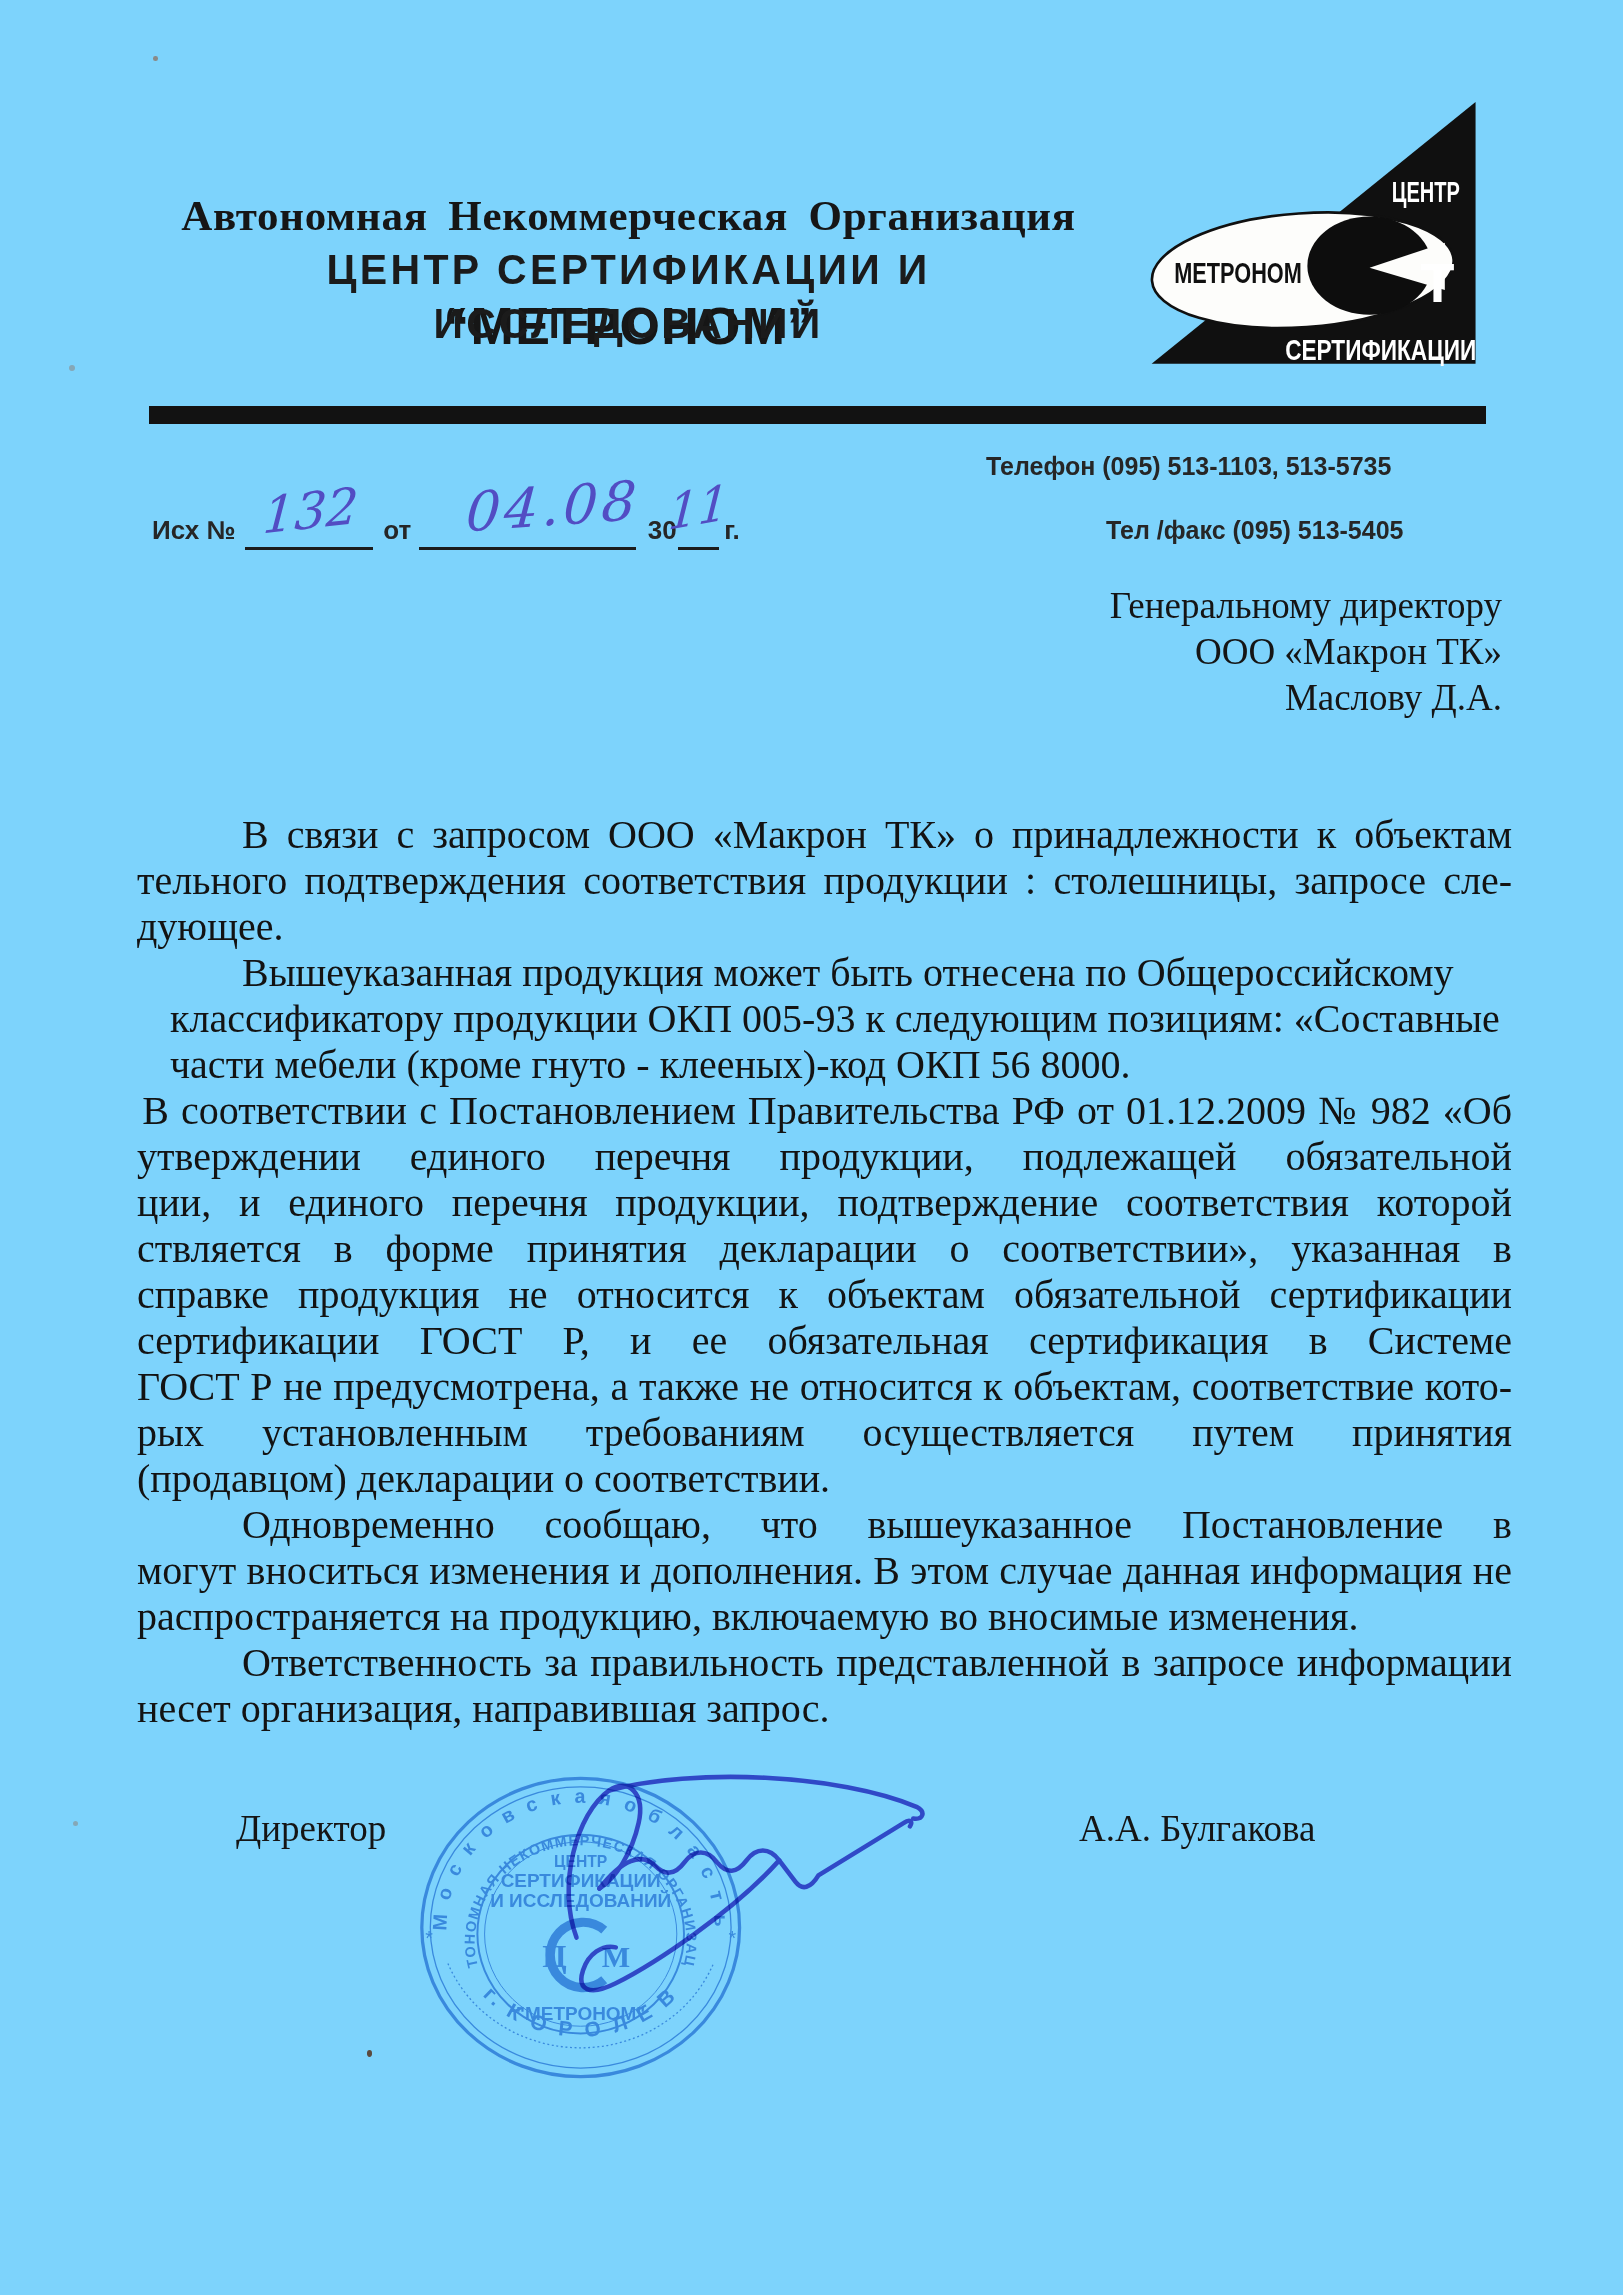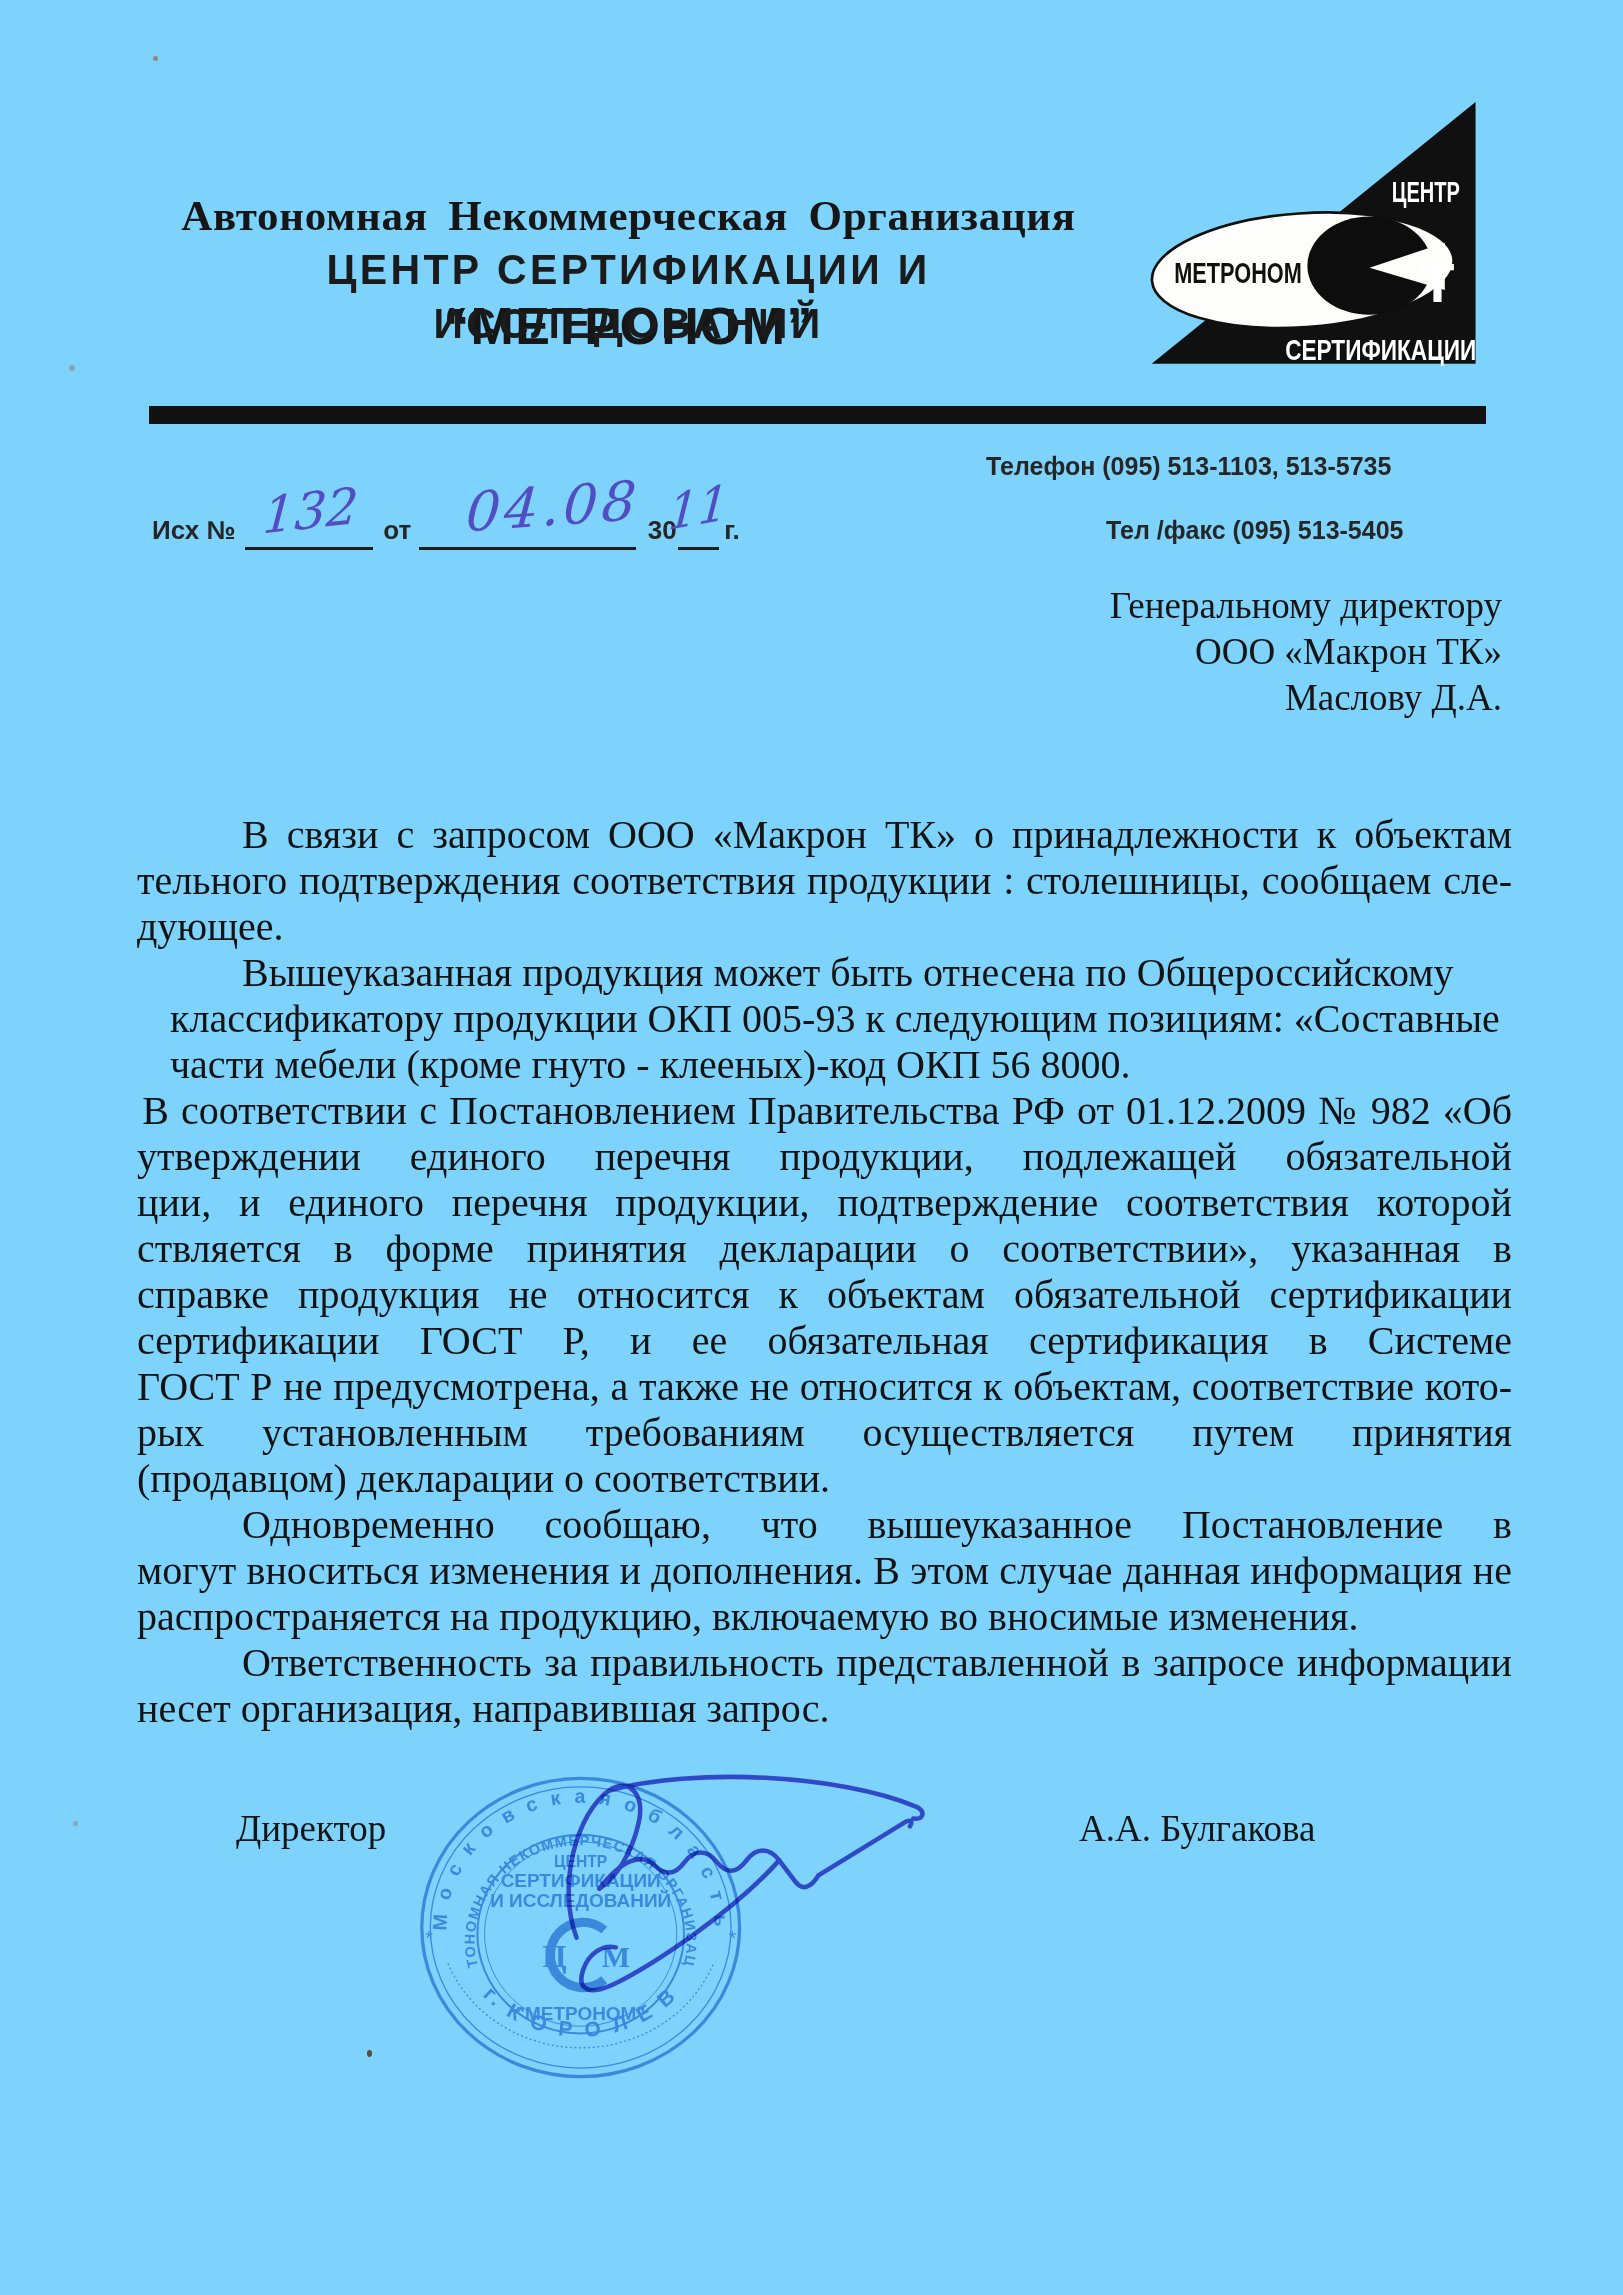--- a/index.html
+++ b/index.html
@@ -96,21 +96,21 @@
   </div>
 
   <div class="abs recipient">
     <div>Генеральному директору</div>
     <div>ООО «Макрон ТК»</div>
     <div>Маслову Д.А.</div>
   </div>
 
   <div class="abs body-text">
       <div class="bline j" style="padding-left: 105px;">В связи с запросом ООО «Макрон ТК» о принадлежности к объектам обяза-</div>
-      <div class="bline j" style="padding-left: 0px;">тельного подтверждения соответствия продукции : столешницы,  сообщаем сле-</div>
+      <div class="bline j" style="padding-left: 0px;">тельного подтверждения соответствия продукции : столешницы,  запросе сле-</div>
       <div class="bline" style="padding-left: 0px;">дующее.</div>
       <div class="bline" style="padding-left: 105px;">Вышеуказанная  продукция может быть отнесена по Общероссийскому</div>
       <div class="bline" style="padding-left: 33px;">классификатору продукции ОКП 005-93 к следующим позициям: «Составные</div>
       <div class="bline" style="padding-left: 33px;">части мебели (кроме гнуто - клееных)-код ОКП 56 8000.</div>
       <div class="bline j" style="padding-left: 5.2px;">В соответствии с Постановлением Правительства РФ от 01.12.2009 № 982 «Об</div>
       <div class="bline j" style="padding-left: 0px;">утверждении единого перечня продукции, подлежащей обязательной сертифика-</div>
       <div class="bline j" style="padding-left: 0px;">ции, и единого перечня продукции, подтверждение соответствия которой осуще-</div>
       <div class="bline j" style="padding-left: 0px;">ствляется в форме принятия декларации о соответствии», указанная в настоящей</div>
       <div class="bline j" style="padding-left: 0px;">справке продукция не относится к объектам обязательной сертификации Системы</div>
       <div class="bline j" style="padding-left: 0px;">сертификации ГОСТ Р, и ее обязательная сертификация в Системе сертификации</div>

